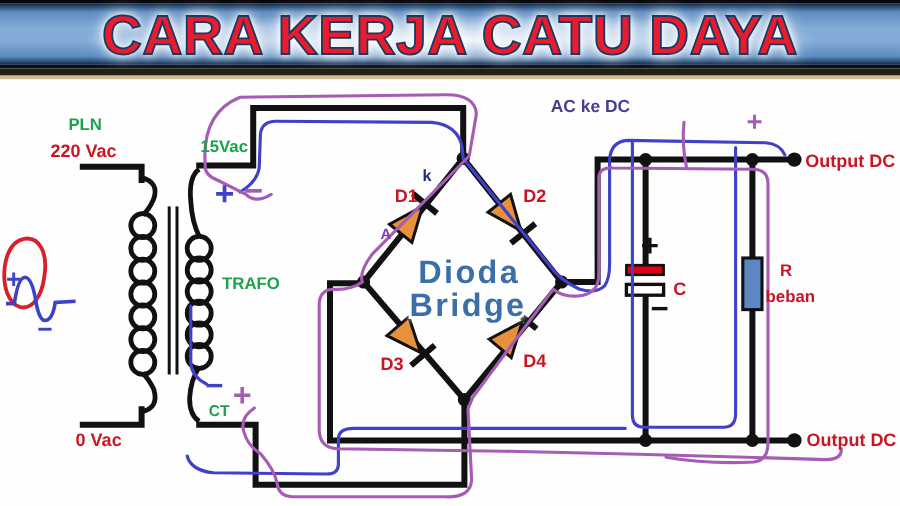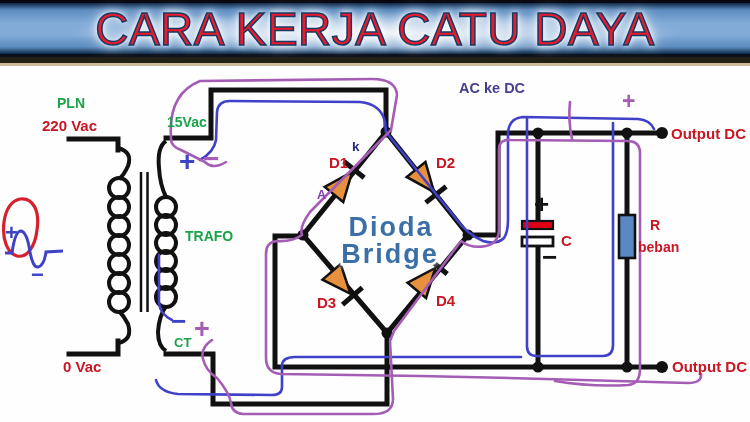--- a/index.html
+++ b/index.html
@@ -4,21 +4,21 @@
 <style>
   html,body{margin:0;padding:0;background:#e8e8e8;}
   .stage{position:relative;width:750px;height:422px;background:#fefefe;overflow:hidden;
          font-family:"Liberation Sans",sans-serif;}
   .banner{position:absolute;top:0;left:0;width:750px;height:57px;box-sizing:border-box;
     background:
       radial-gradient(ellipse 430px 30px at 375px 30px, rgba(255,255,255,.9), rgba(255,255,255,0) 72%),
       linear-gradient(180deg,#0d2847 0%,#5d8cc0 14%,#82abd8 40%,#82abd8 62%,#5d8cc0 86%,#0d2847 100%);
     border-top:3px solid #06060c;border-bottom:3px solid #0a0f1a;
     display:flex;align-items:center;justify-content:center;}
-  .banner-title{font-weight:normal;font-size:46px;line-height:1;color:#ea1b2d;
+  .banner-title{font-weight:bold;font-size:46px;line-height:1;color:#ea1b2d;
     -webkit-text-stroke:1.5px #163a63;letter-spacing:0.5px;white-space:nowrap;
     text-shadow:0 0 5px #fff,0 0 10px #fff,0 0 16px rgba(255,255,255,.9);}
   .edge-olive{position:absolute;top:57px;left:0;width:750px;height:6px;background:#222214;}
   .edge-tan{position:absolute;top:63px;left:0;width:750px;height:3px;background:#cdbd96;}
   svg text{font-family:"Liberation Sans",sans-serif;}
   .wire{stroke:#111;stroke-width:5;fill:none;stroke-linecap:square;stroke-linejoin:miter;}
   .coil{stroke:#111;stroke-width:4;fill:none;}
   .trace-b{stroke:#4040c8;stroke-width:2.6;fill:none;stroke-linecap:round;stroke-linejoin:round;}
   .trace-p{stroke:#a55cb5;stroke-width:2.6;fill:none;stroke-linecap:round;stroke-linejoin:round;}
   .lbl{font-weight:bold;}

